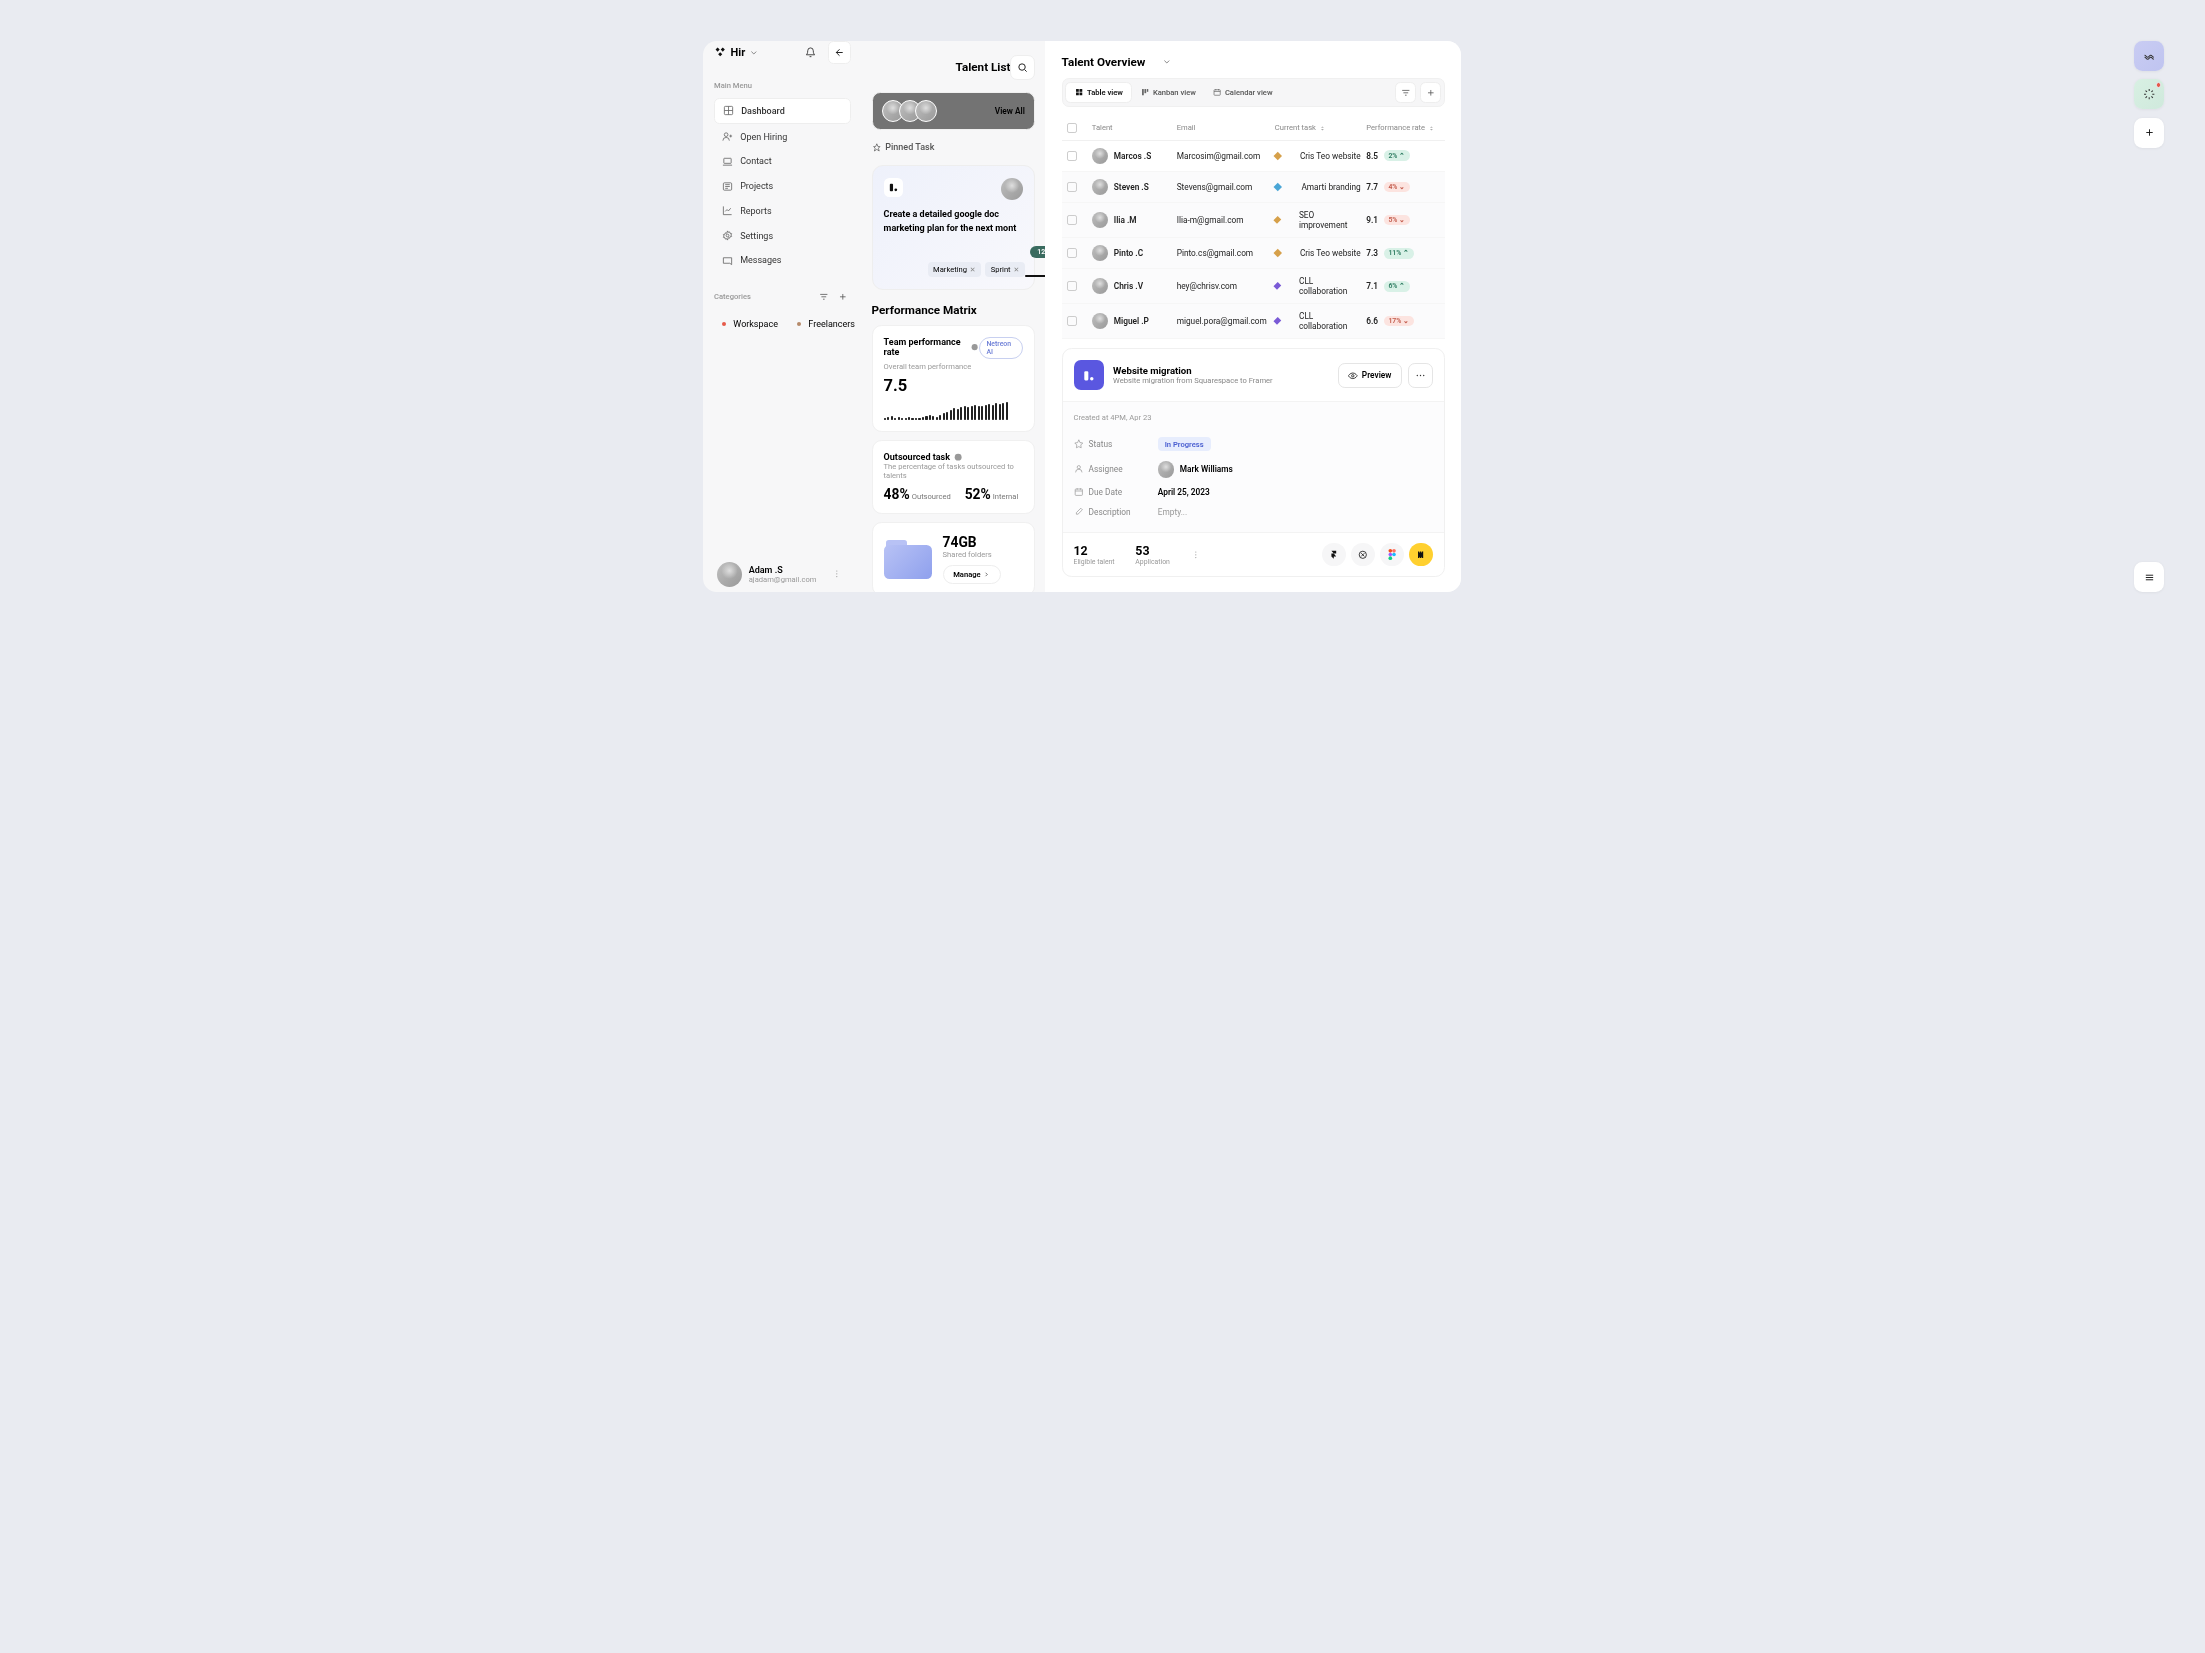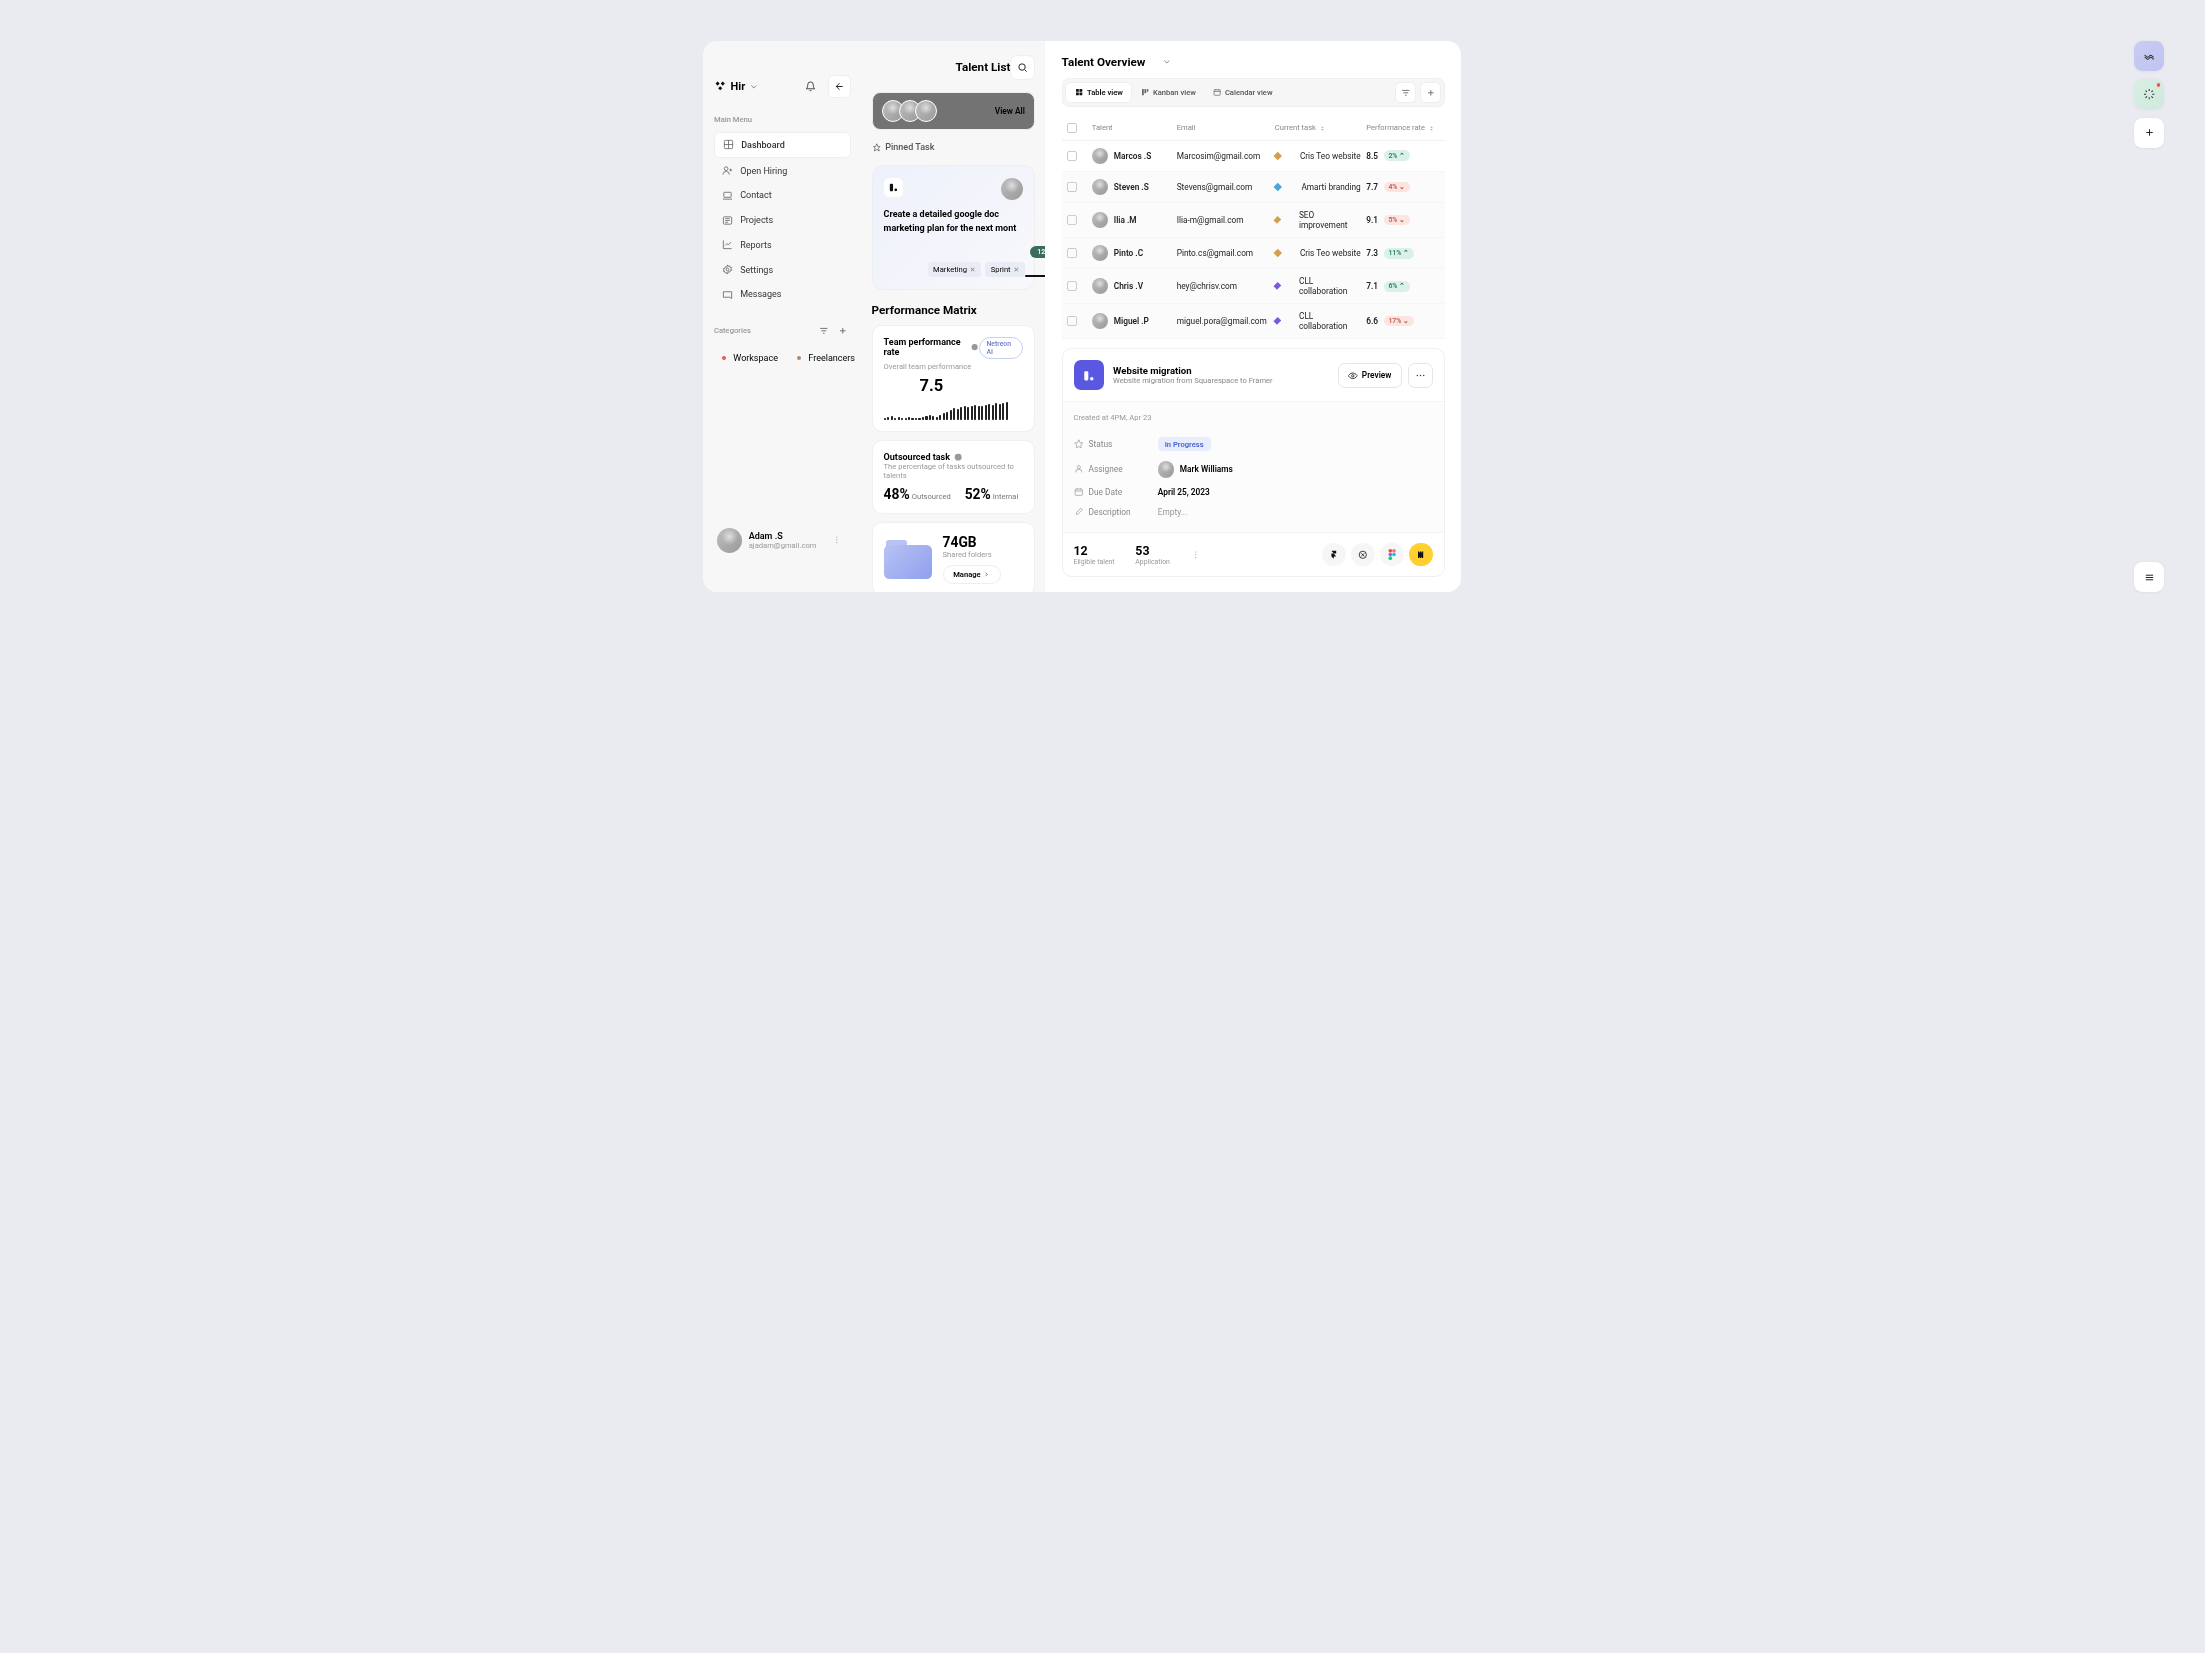--- a/index.html
+++ b/index.html
@@ -1,20 +1,20 @@
 <!DOCTYPE html>
 <html style="font-size:11px"><head>
 <meta charset="utf-8">
 <style>
 * { margin: 0; padding: 0; box-sizing: border-box; font-family: -apple-system, BlinkMacSystemFont, 'Segoe UI', Roboto, sans-serif; }
 body { background: #e9ebf1; padding: 41px; display: flex; gap: 11px; }
 .app { background: #f7f7f8; border-radius: 13.8px; flex: 1; display: flex; overflow: hidden; max-width: 758px; margin: 0 auto; height: 551px; }
 
 
-.sidebar { width: 159px; padding: 34px 11px; display: flex; flex-direction: column; }
+.sidebar { width: 159px; padding: 0 11px; display: flex; flex-direction: column; }
 .sidebar-top { display: flex; align-items: center; gap: 5.5px; margin-bottom: 16.5px; }
 .logo { display: flex; align-items: center; gap: 4.1px; font-weight: 700; font-size: 11px; flex: 1; }
 .logo-icon { width: 12.4px; height: 12.4px; }
 .chevron-down { width: 9.6px; height: 9.6px; color: #666; }
 .bell-btn, .back-btn { width: 23.4px; height: 23.4px; display: flex; align-items: center; justify-content: center; border-radius: 5.5px; background: transparent; border: none; cursor: pointer; }
 .back-btn { background: #fff; border: 0.7px solid #eee; }
 .section-label { font-size: 7.6px; color: #999; font-weight: 500; margin-bottom: 8.3px; }
 .nav { display: flex; flex-direction: column; gap: 1.4px; margin-bottom: 16.5px; }
 .nav-item { display: flex; align-items: center; gap: 6.9px; padding: 6.2px 8.3px; border-radius: 5.5px; font-size: 9px; color: #333; cursor: pointer; }
 .nav-item.active { background: #fff; border: 0.7px solid #eee; font-weight: 500; align-items: center; }
@@ -58,21 +58,21 @@
 .progress-badge { background: #3a6b5f; color: #fff; border-radius: 688px; padding: 2.1px 6.9px; font-size: 6.9px; font-weight: 600; display: inline-flex; align-items: center; gap: 2.8px; }
 .progress-pct { font-size: 9px; font-weight: 700; margin-top: 4.1px; }
 .progress-bar { width: 41px; height: 2.1px; background: #ddd; border-radius: 1.4px; margin-top: 2.8px; overflow: hidden; }
 .progress-fill { height: 100%; background: #111; }
 .perf-section { }
 .perf-card { background: #fff; border-radius: 9.6px; padding: 11px; border: 0.7px solid #f0f0f0; margin-bottom: 8.3px; }
 .perf-card-header { display: flex; justify-content: space-between; align-items: flex-start; margin-bottom: 2.8px; }
 .perf-title { font-size: 9px; font-weight: 700; display: flex; align-items: center; gap: 4.1px; }
 .info-icon { width: 8.3px; height: 8.3px; color: #999; }
 .perf-sub { font-size: 7.6px; color: #999; margin-bottom: 5.5px; }
-.perf-value { font-size: 16.5px; font-weight: 700; margin-bottom: 4.1px; margin-left: 36px; }
+.perf-value { font-size: 16.5px; font-weight: 700; margin-bottom: 4.1px; }
 .ai-badge { border: 0.7px solid #c8d0f0; color: #6b7dd6; border-radius: 688px; padding: 2.1px 6.9px; font-size: 6.9px; font-weight: 500; }
 .bars { display: flex; align-items: flex-end; gap: 1.4px; height: 20.7px; }
 .bar { width: 2.1px; background: #222; border-radius: 0.7px; }
 .outsourced-row { display: flex; gap: 13.8px; align-items: baseline; }
 .outsourced-stat { }
 .outsourced-num { font-size: 13.8px; font-weight: 700; display: inline; }
 .outsourced-label { font-size: 7.6px; color: #777; margin-left: 2.1px; }
 .storage-card { background: #fff; border-radius: 9.6px; padding: 11px; border: 0.7px solid #f0f0f0; display: flex; gap: 11px; align-items: center; }
 .folder-icon { width: 48px; height: 39px; position: relative; }
 .folder-back { position: absolute; inset: 0; background: linear-gradient(135deg, #b8c2f5, #8fa0ed); border-radius: 5.5px; top: 5.5px; }

